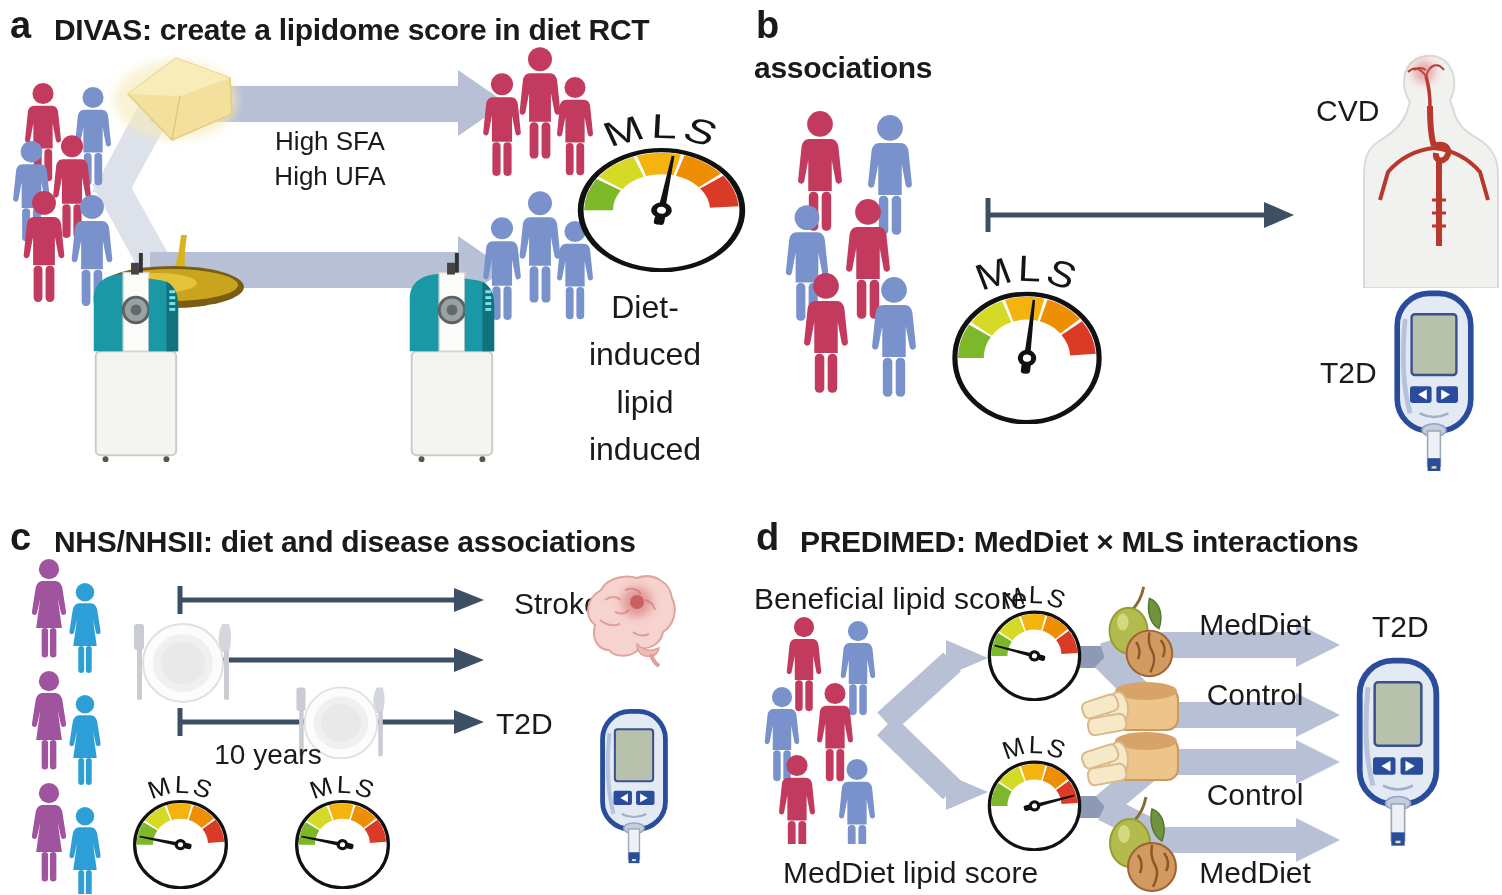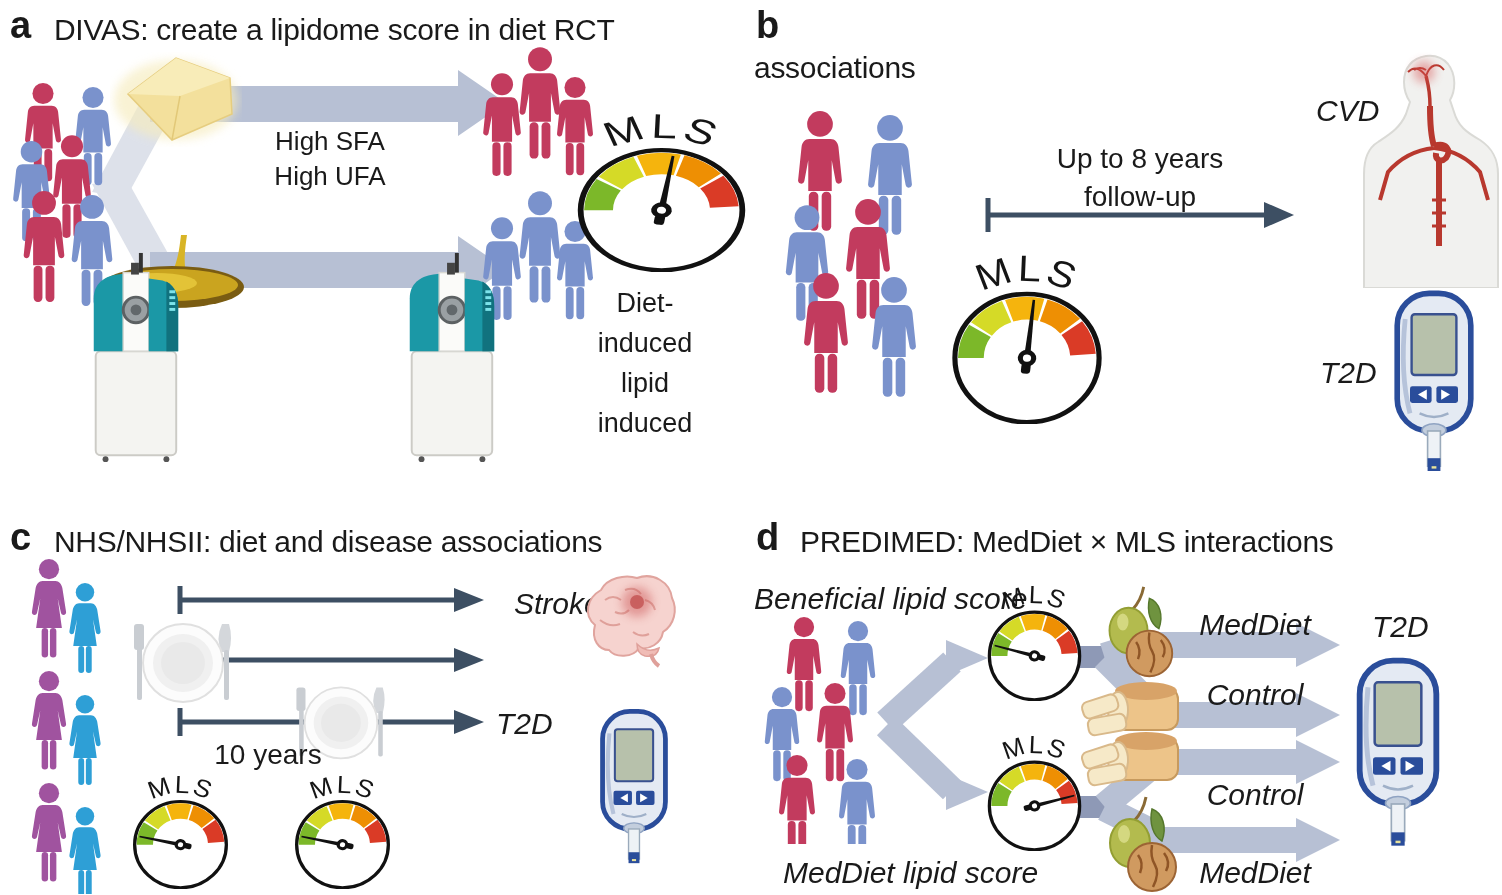--- a/index.html
+++ b/index.html
@@ -1,22 +1,22 @@
 <!DOCTYPE html>
 <html><head>
 <meta charset="utf-8">
 <style>
   html,body{margin:0;padding:0;background:#fff;}
   #canvas{position:relative;width:1502px;height:895px;background:#ffffff;overflow:hidden;
           font-family:"Liberation Sans",sans-serif;color:#1a1a1a;}
   .abs{position:absolute;}
   .panel-letter{font-size:38px;font-weight:700;line-height:1;}
-  .panel-title{font-size:30px;line-height:1.3;letter-spacing:-0.3px;}
+  .panel-title{font-size:30px;line-height:1.3;letter-spacing:-0.3px;font-weight:bold;}
   .lbl{font-size:28px;line-height:1.35;}
-  .lbl-big{font-size:30px;font-style:italic;}
+  .lbl-big{font-size:30px;}
   .center{text-align:center;}
   #bg{position:absolute;left:0;top:0;}
   .tl{stroke:var(--arrow-dark);stroke-width:5;fill:none;}
   .tl-head{fill:var(--arrow-dark);stroke:none;}
   .fat{fill:var(--arrow-light);stroke:none;}
   .fatline{stroke:var(--arrow-light);stroke-width:26;fill:none;}
   .midbar{fill:var(--arrow-mid);stroke:none;}
   .chev{fill:#dde1ea;stroke:none;}
   .c-red{fill:var(--person-red);}
   .c-blue{fill:var(--person-blue);}
@@ -245,43 +245,39 @@
     </div>
 
   <svg class="abs" style="left:80px;top:250px" width="108" height="218" viewBox="0 0 110 220">
       <use href="#sym-massspec"></use>
     </svg>
   <svg class="abs" style="left:396px;top:250px" width="108" height="218" viewBox="0 0 110 220">
       <use href="#sym-massspec"></use>
     </svg>
 
 
-  <div class="abs lbl center" style="left:580px;top:284px;width:130px;font-size:27px;line-height:1.48">
+  <div class="abs lbl center" style="left:580px;top:284px;width:130px;font-size:32px;line-height:1.48">
     <div>Diet-</div>
     <div>induced</div>
     <div>lipid</div>
     <div>induced</div>
   </div>
 
   <div class="abs panel-letter" style="left:756px;top:6px">b</div>
   <div class="abs panel-title" style="left:754px;top:48px">associations</div>
 
   <svg class="abs" style="left:780px;top:108px" width="172" height="290" viewBox="0 0 172 290">
     <use href="#sym-person-m" class="c-red" x="12" y="2" width="56" height="123"></use>
     <use href="#sym-person-m" class="c-blue" x="82" y="6" width="56" height="123"></use>
     <use href="#sym-person-m" class="c-blue" x="0" y="96" width="54" height="119"></use>
     <use href="#sym-person-m" class="c-red" x="60" y="90" width="56" height="123"></use>
     <use href="#sym-person-m" class="c-red" x="18" y="164" width="56" height="123"></use>
     <use href="#sym-person-m" class="c-blue" x="86" y="168" width="56" height="123"></use>
   </svg>
 
-  <div class="abs lbl center" style="left:1030px;top:140px;width:220px">
-    <div>Up to 8 years</div>
-    <div>follow-up</div>
-  </div>
 
   <div class="abs lbl-big" style="left:1316px;top:94px">CVD</div>
   <svg class="abs" style="left:1360px;top:50px" width="142" height="238" viewBox="0 0 142 238">
       <use href="#sym-cvd"></use>
     </svg>
 
   <div class="gauge" style="left:924px;top:250px;width:206px;height:174px">
       <svg viewBox="0 0 200 190" preserveAspectRatio="none">
         <defs>
           <path id="mlsarc1" d="M 35.7,64 A 84,84 0 0 1 164.3,64" fill="none"></path>

